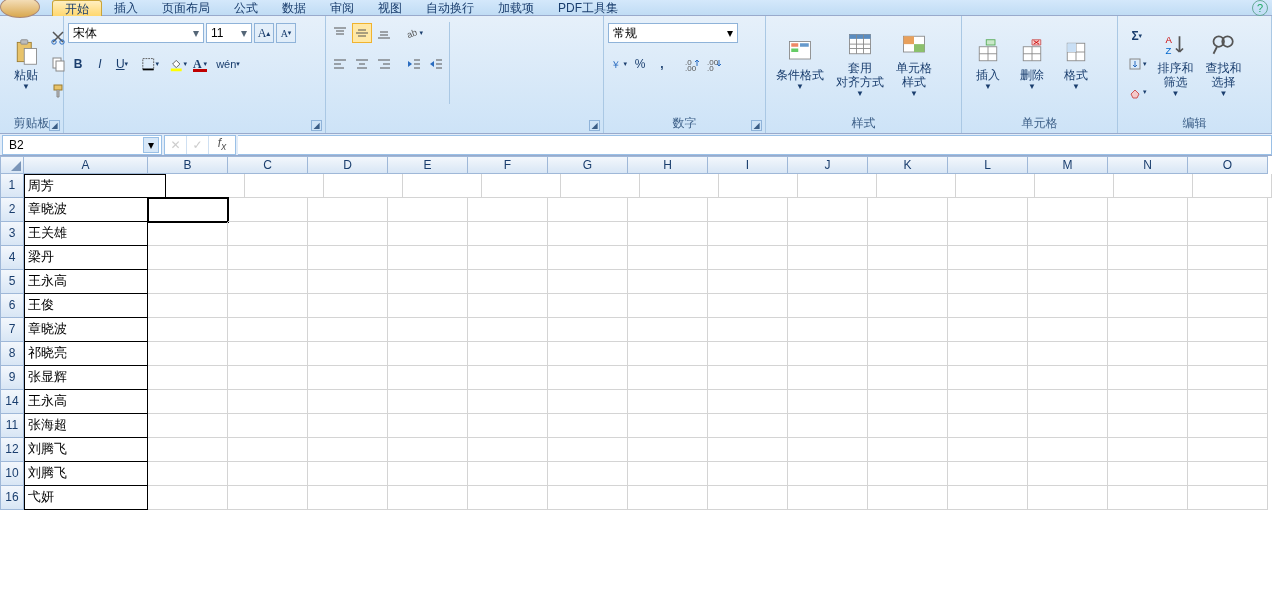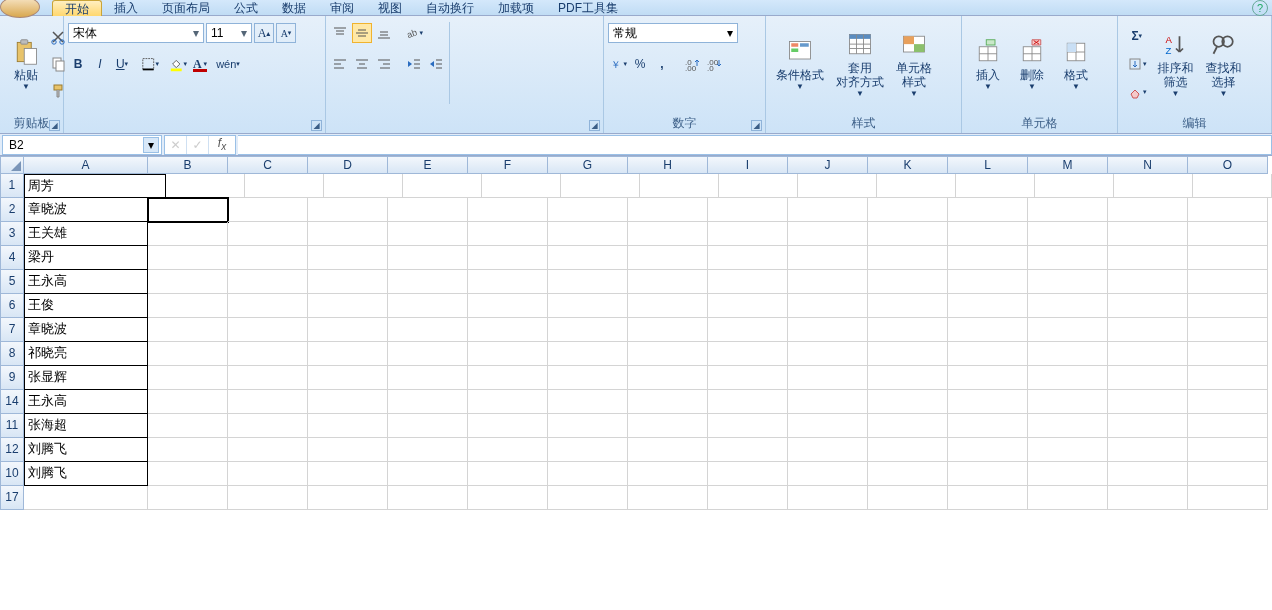--- a/index.html
+++ b/index.html
@@ -665,22 +665,22 @@
         <div class="cell" style="width: 80px;"></div>
         <div class="cell" style="width: 80px;"></div>
         <div class="cell" style="width: 80px;"></div>
         <div class="cell" style="width: 80px;"></div>
         <div class="cell" style="width: 80px;"></div>
         <div class="cell" style="width: 80px;"></div>
         <div class="cell" style="width: 80px;"></div>
         <div class="cell" style="width: 80px;"></div>
       </div>
       <div class="rowline">
-        <div class="rowhdr">17</div>
-        <div class="cell" style="width: 124px;"></div>
+        <div class="rowhdr">16</div>
+        <div class="cell bordered" style="width: 124px;">弋妍</div>
         <div class="cell" style="width: 80px;"></div>
         <div class="cell" style="width: 80px;"></div>
         <div class="cell" style="width: 80px;"></div>
         <div class="cell" style="width: 80px;"></div>
         <div class="cell" style="width: 80px;"></div>
         <div class="cell" style="width: 80px;"></div>
         <div class="cell" style="width: 80px;"></div>
         <div class="cell" style="width: 80px;"></div>
         <div class="cell" style="width: 80px;"></div>
         <div class="cell" style="width: 80px;"></div>

